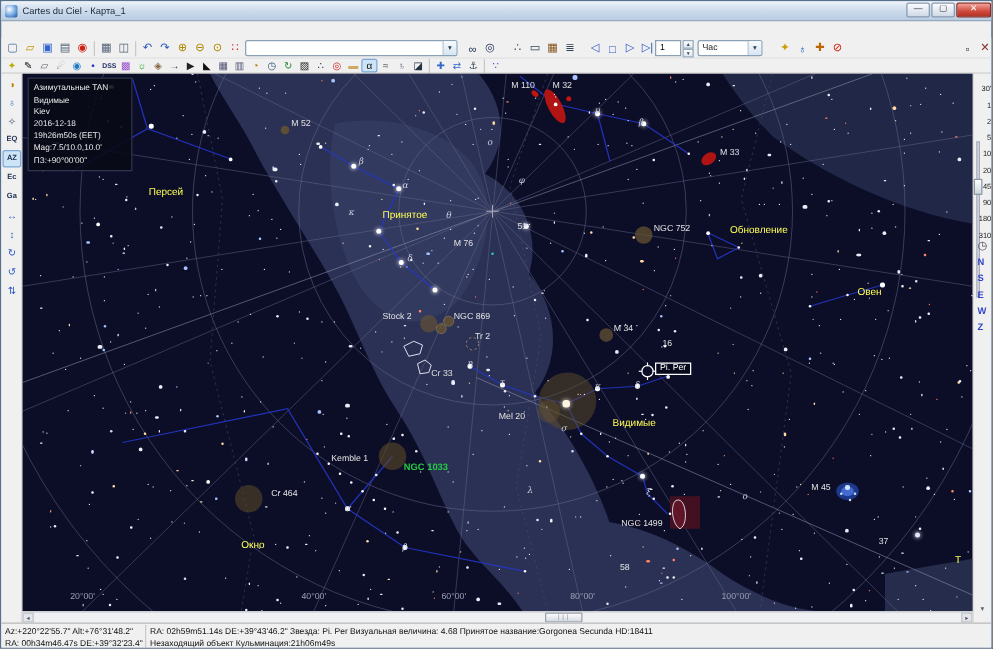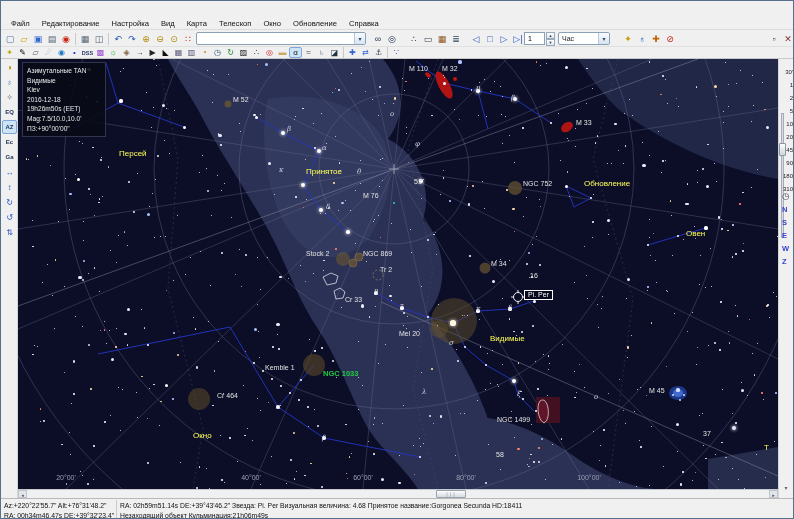--- a/index.html
+++ b/index.html
@@ -72,32 +72,30 @@
 #statusbar{position:absolute;left:0;top:497px;width:794px;height:22px;background:#f0f0f0;border-top:1px solid #b9b9b9;font-size:6.8px}
 .spanel{position:absolute;top:1px;height:20px;border-right:1px solid #c9c9c9;padding:1px 3px;line-height:9.5px;white-space:nowrap;overflow:hidden;color:#101010}
 #spanel1{left:0;width:116px}
 #spanel2{left:116px;width:678px;border-right:none}
 </style>
 </head>
 <body>
 
 <div id="app">
 
-
-  <div id="menubar">
-      <span class="mitem">Файл</span>
-      <span class="mitem">Редактирование</span>
-      <span class="mitem">Настройка</span>
-      <span class="mitem">Вид</span>
-      <span class="mitem">Карта</span>
-      <span class="mitem">Телескоп</span>
-      <span class="mitem">Окно</span>
-      <span class="mitem">Обновление</span>
-      <span class="mitem">Справка</span>
+  <div id="titlebar">
+    <div id="appicon"></div>
+    <span id="title">Cartes du Ciel - Карта_1</span>
+    <div id="winbtns">
+      <div class="wbtn">—</div>
+      <div class="wbtn">▢</div>
+      <div class="wbtn close">✕</div>
     </div>
+  </div>
+
 
   <div id="toolbar1">
     <div class="tbgroup" id="tb1a" style="left:2px">
         <div class="ic" style="color: rgb(74, 109, 160);">▢</div>
         <div class="ic" style="color: rgb(204, 153, 0);">▱</div>
         <div class="ic" style="color: rgb(51, 102, 204);">▣</div>
         <div class="ic" style="color: rgb(85, 102, 119);">▤</div>
         <div class="ic" style="color: rgb(204, 34, 17);">◉</div>
         <div class="tsep"></div>
         <div class="ic" style="color: rgb(85, 102, 119);">▦</div>

